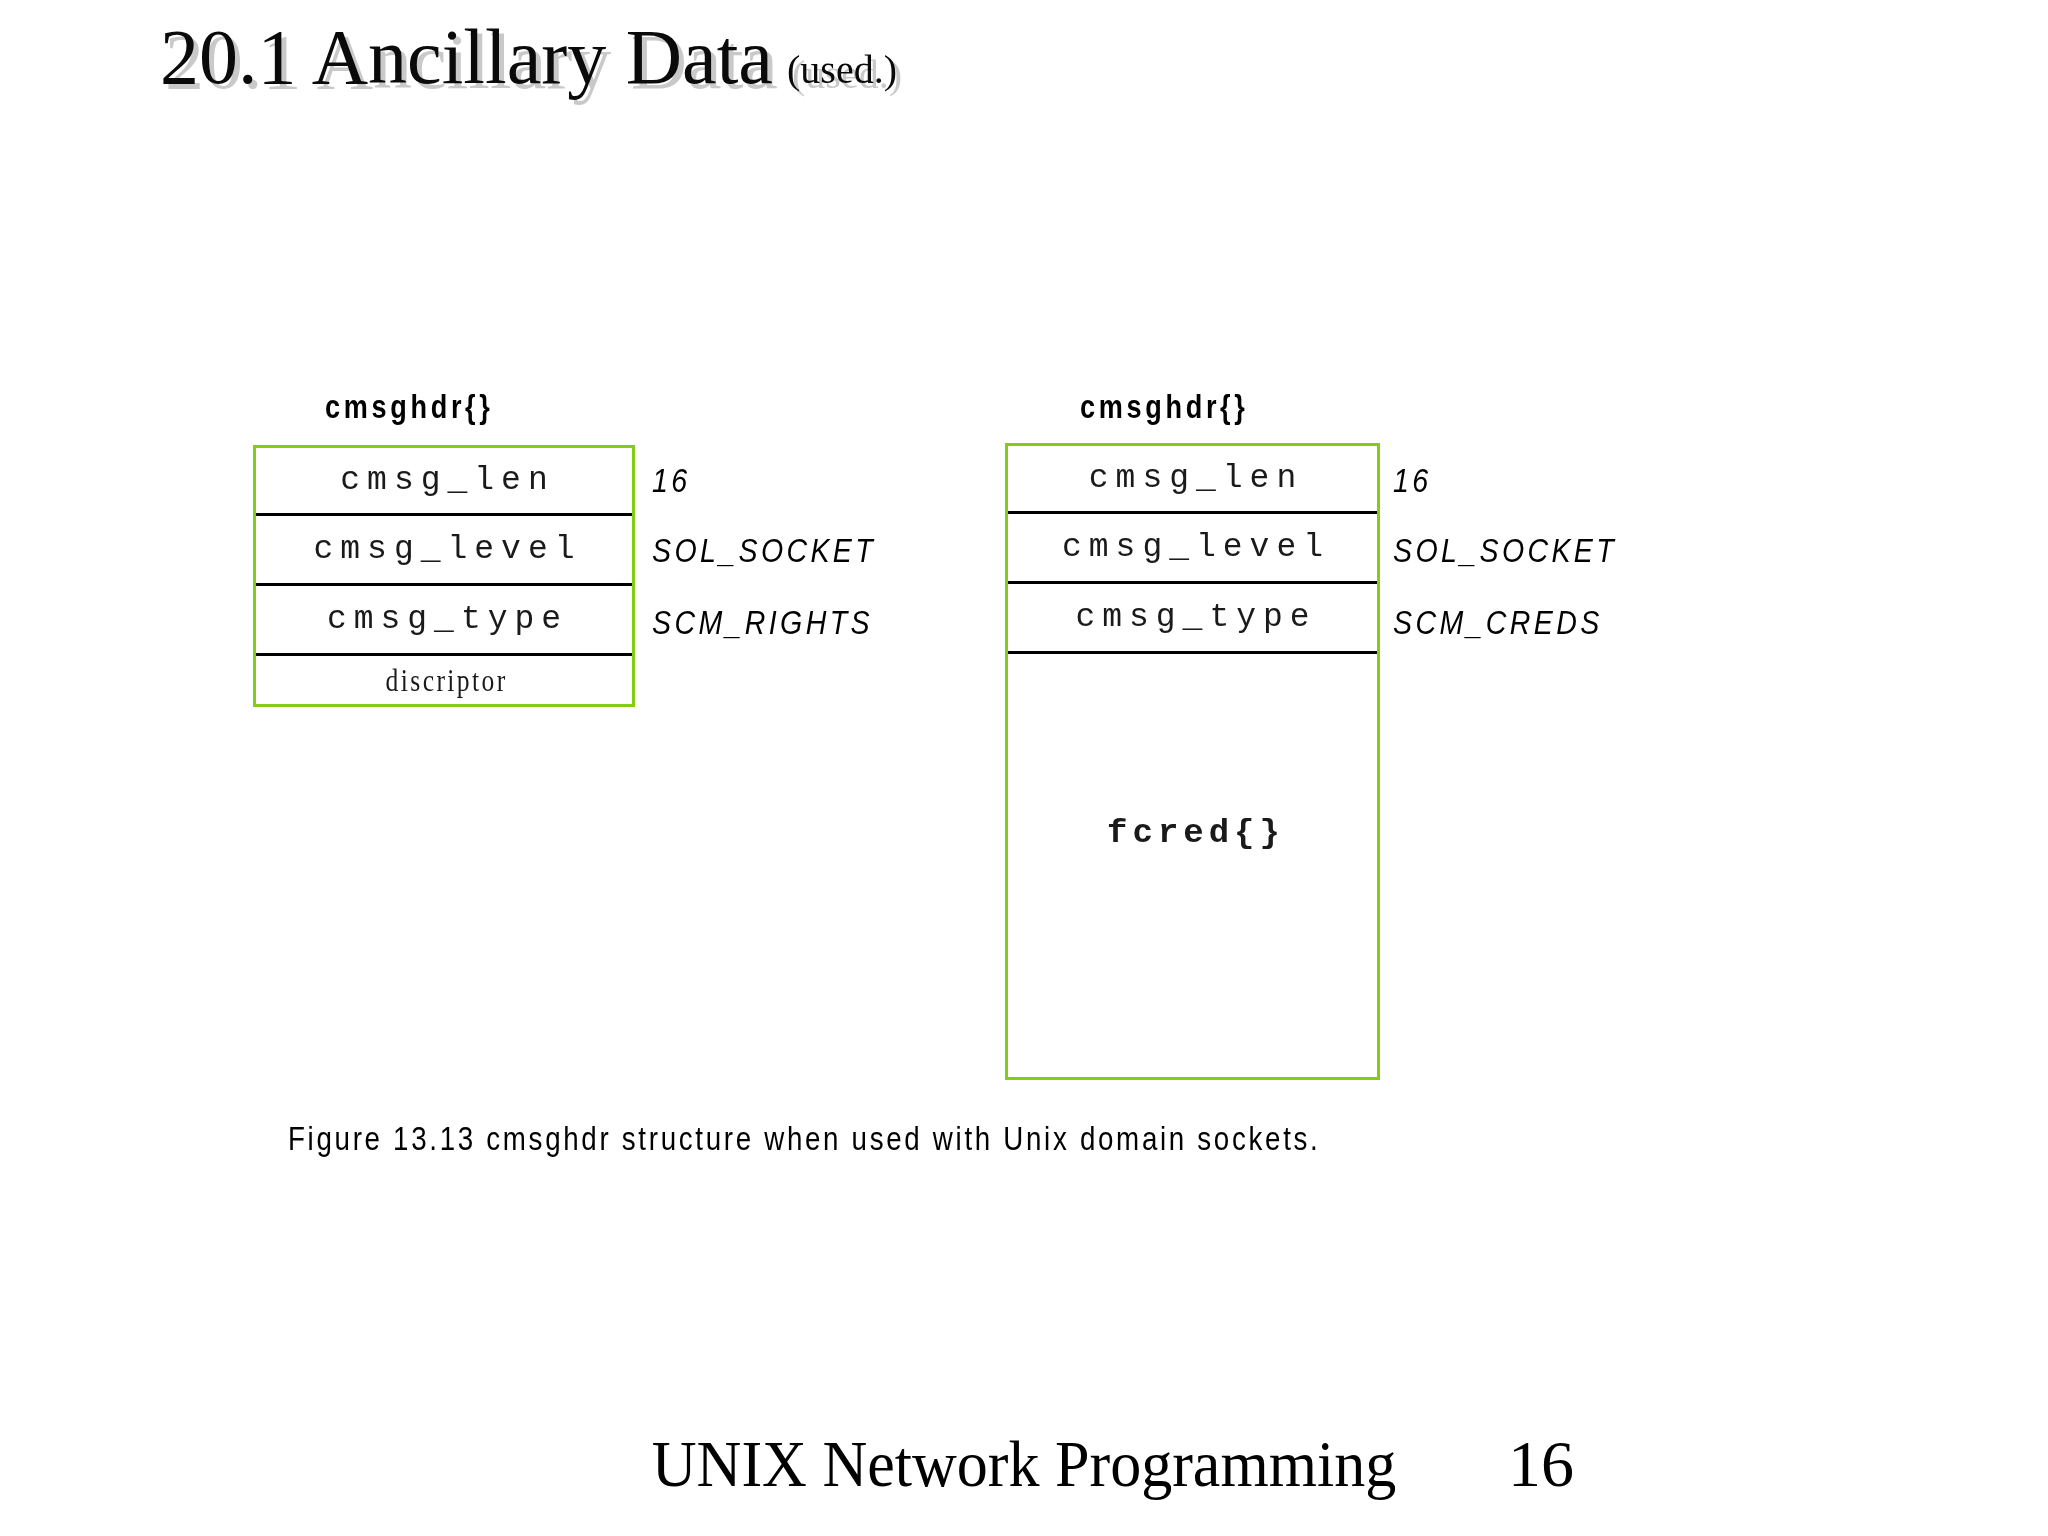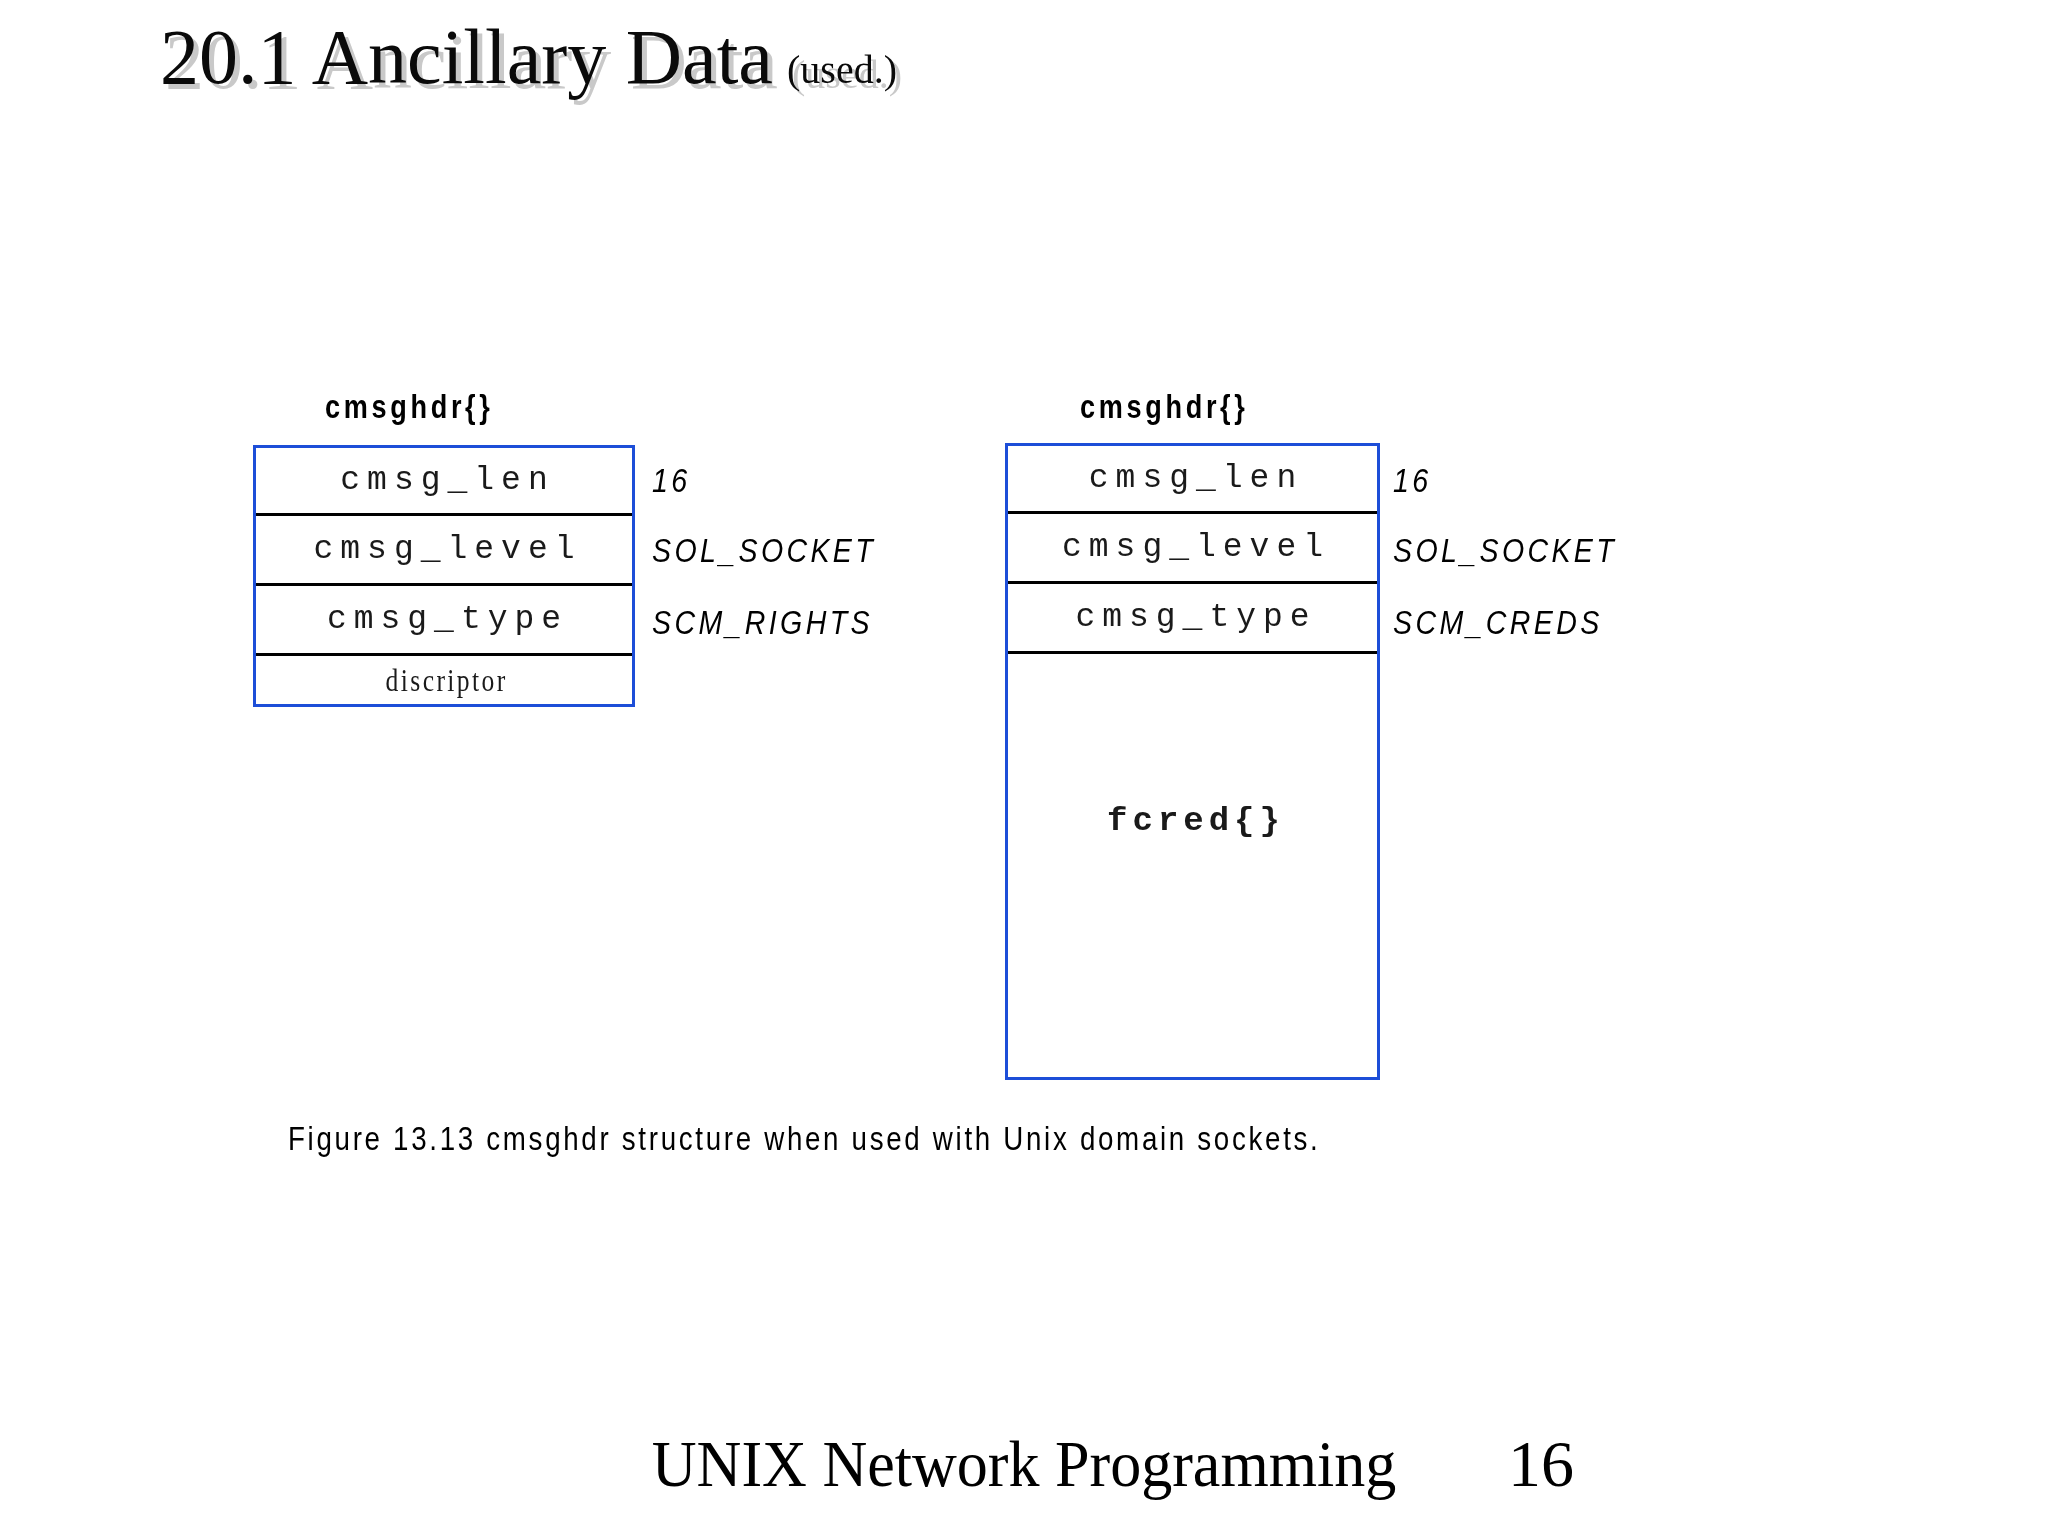--- a/index.html
+++ b/index.html
@@ -49,21 +49,21 @@
     font-family: "Liberation Sans", sans-serif;
     font-weight: bold;
     font-size: 33px;
     letter-spacing: 4.5px;
     transform: scaleX(0.82);
     transform-origin: left center;
     color: #000;
   }
   .struct-box {
     position: absolute;
-    border: 3px solid #1d4ed8;
+    border: 3px solid #84cc16;
     box-sizing: border-box;
     background: #fff;
   }
   .struct-row {
     box-sizing: border-box;
     border-bottom: 3px solid #000;
     display: flex;
     align-items: center;
     justify-content: center;
     background: #fff;
@@ -195,21 +195,21 @@
   <div class="struct-box" style="left:1005px; top:443px; width:375px; height:637px;">
     <div class="struct-row" style="height:68px;">
       <span class="field-label">cmsg_len</span>
     </div>
     <div class="struct-row" style="height:70px;">
       <span class="field-label">cmsg_level</span>
     </div>
     <div class="struct-row" style="height:70px;">
       <span class="field-label">cmsg_type</span>
     </div>
-    <div class="struct-row" style="height:334px;">
+    <div class="struct-row" style="height:334px;margin-top:12px;">
       <span class="field-label bold-cond">fcred{}</span>
     </div>
   </div>
 
   <div class="annotations">
     <div class="annotation" style="left:1393px; top:461px;">16</div>
     <div class="annotation" style="left:1393px; top:531px;">SOL_SOCKET</div>
     <div class="annotation" style="left:1393px; top:603px;">SCM_CREDS</div>
   </div>
 </div>

